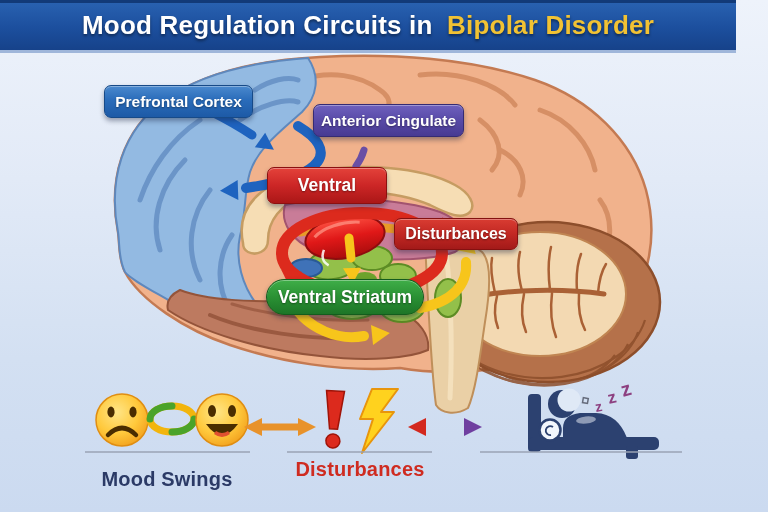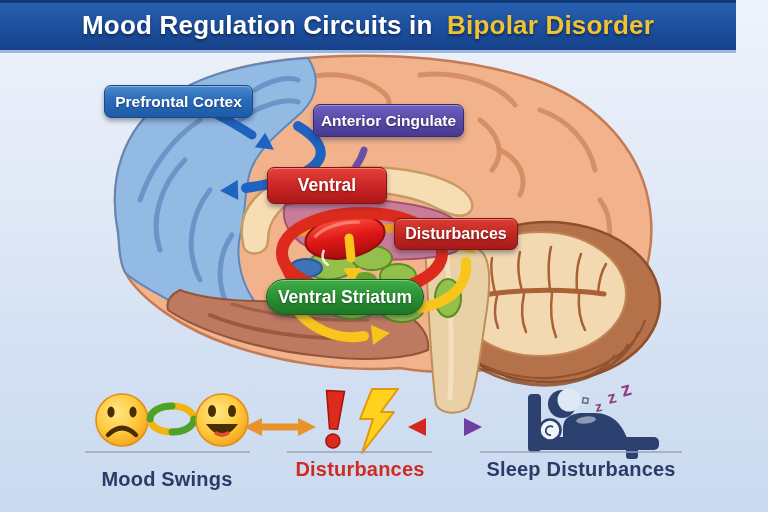--- a/index.html
+++ b/index.html
@@ -277,15 +277,14 @@
   </svg>
 
   <div class="pill prefrontal">Prefrontal Cortex</div>
   <div class="pill cingulate">Anterior Cingulate</div>
   <div class="pill amygdala">Ventral</div>
   <div class="pill hippocampus">Disturbances</div>
   <div class="pill ventral">Ventral Striatum</div>
 
   <div class="caption mood">Mood Swings</div>
   <div class="caption impulsivity">Disturbances</div>
-  <div class="caption sleep">Sleep Disturbances</div>
 
 </div>
 
 </body></html>

